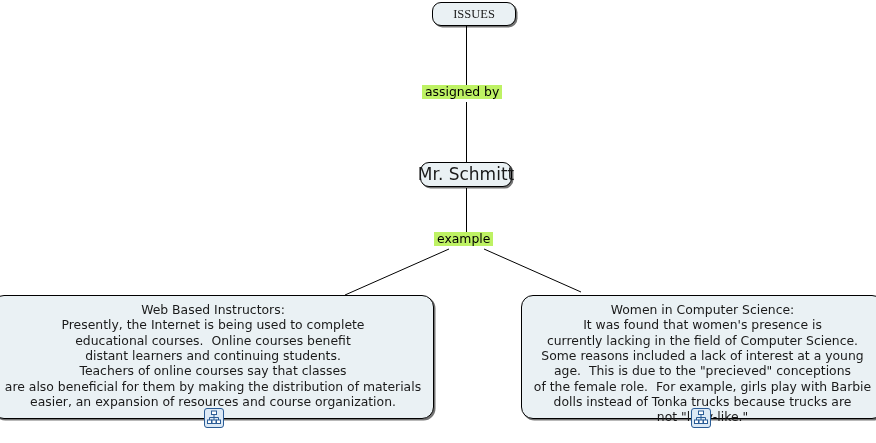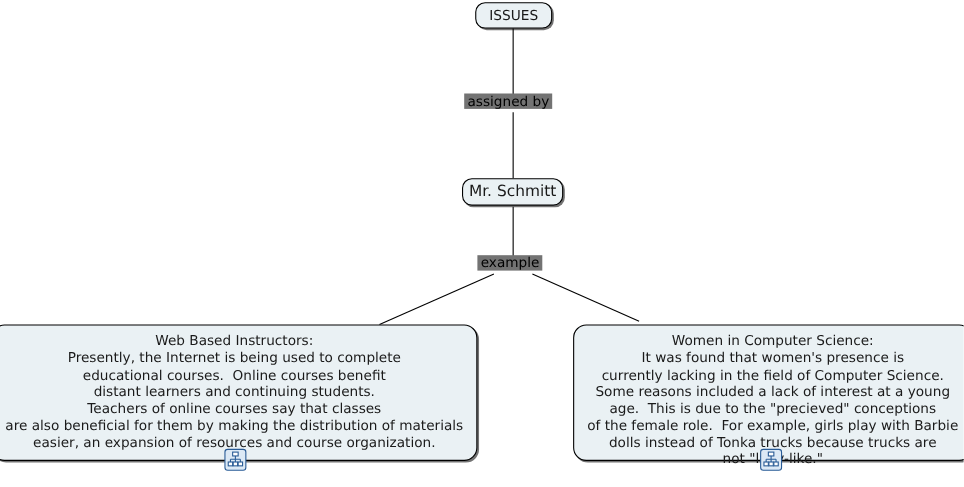--- a/index.html
+++ b/index.html
@@ -46,30 +46,31 @@
   }
   .node-label {
     display: block;
     white-space: pre;
     line-height: 1.18;
   }
   
   #node-issues {
     left: 432px;
     top: 2px;
-    width: 70px;
+    width: 84px;
     height: 24px;
     font-size: 12.5px;
+    font-family: Liberation Serif, serif;
   }
   #node-schmitt {
     left: 420px;
     top: 162px;
     width: 92px;
     height: 25px;
-    font-size: 14px;
+    font-size: 17px;
   }
   
   .textbox {
     border-radius: 12px;
     font-size: 12.4px;
     padding: 6px 10px 12px 10px;
     align-items: flex-start;
   }
   #node-web-based {
     left: -8px;
@@ -83,21 +84,21 @@
     width: 363px;
     height: 124px;
   }
   .textbox .node-label {
     width: 100%;
     line-height: 1.235;
   }
   
   .link-label {
     position: absolute;
-    background: #737373;
+    background: #bef264;
     font-size: 12.4px;
     color: #000000;
     white-space: nowrap;
     padding: 0 3px;
     line-height: 1.1;
   }
   #link-assigned-by {
     left: 422px;
     top: 85px;
   }

